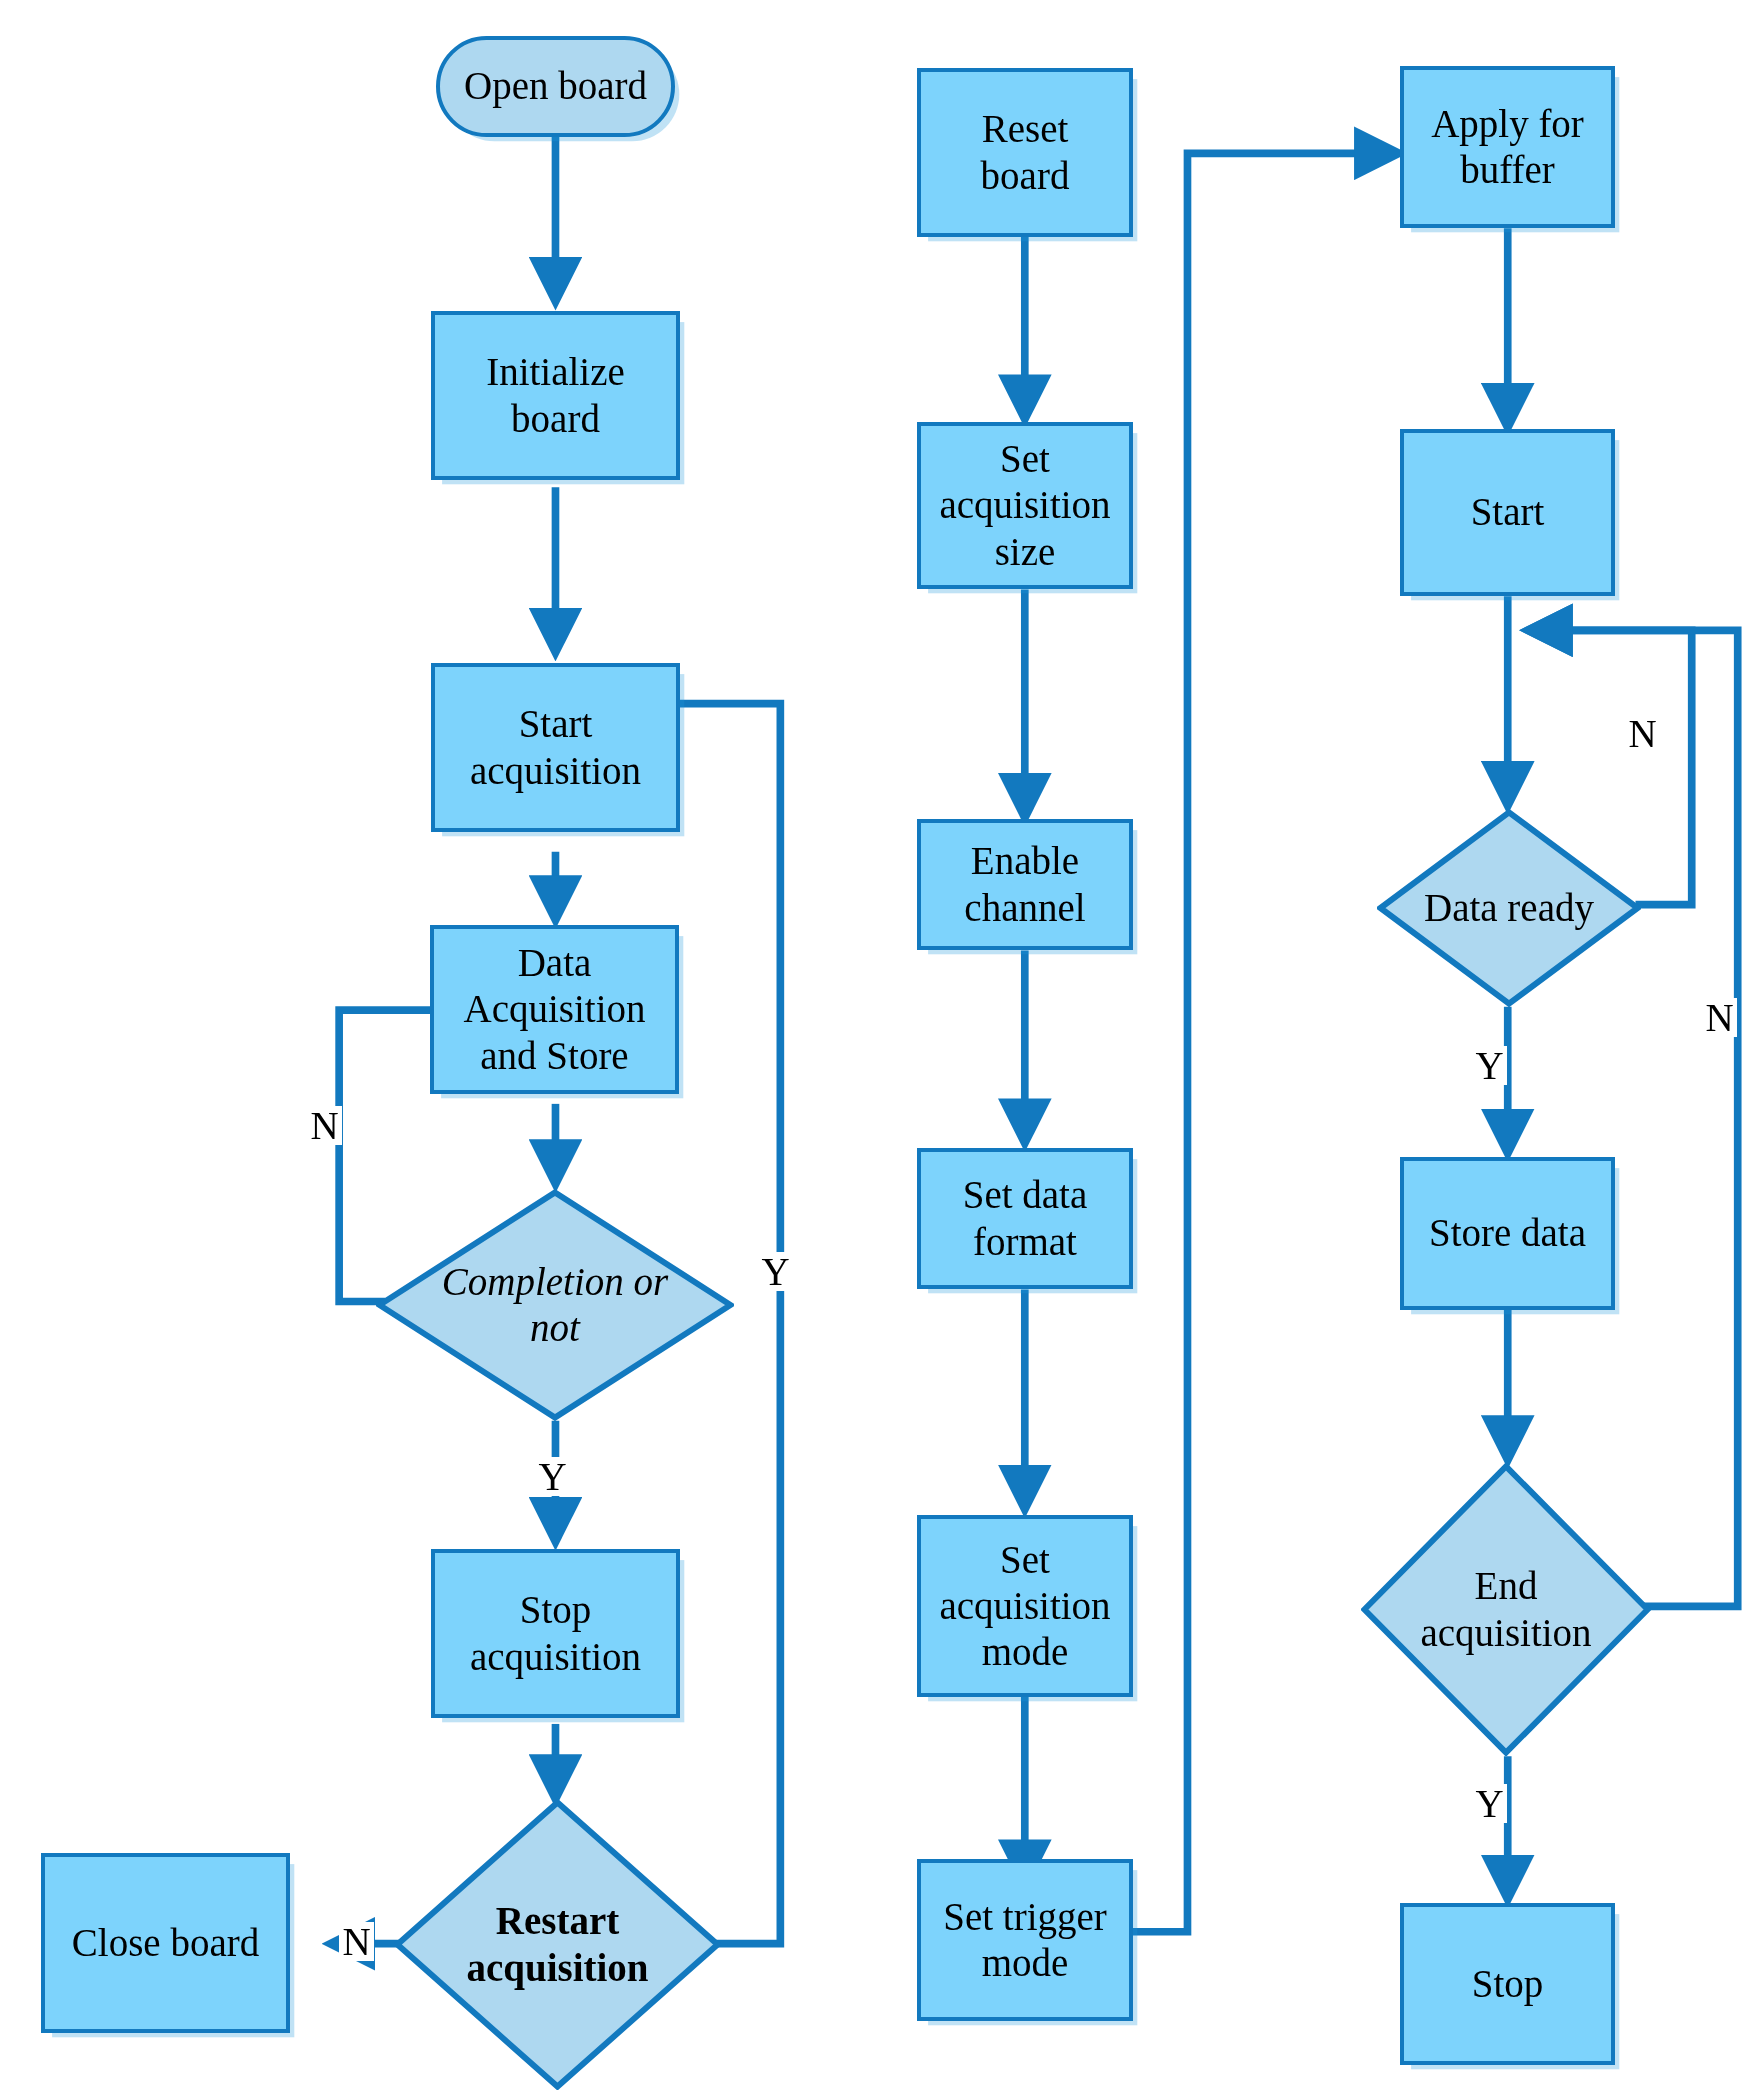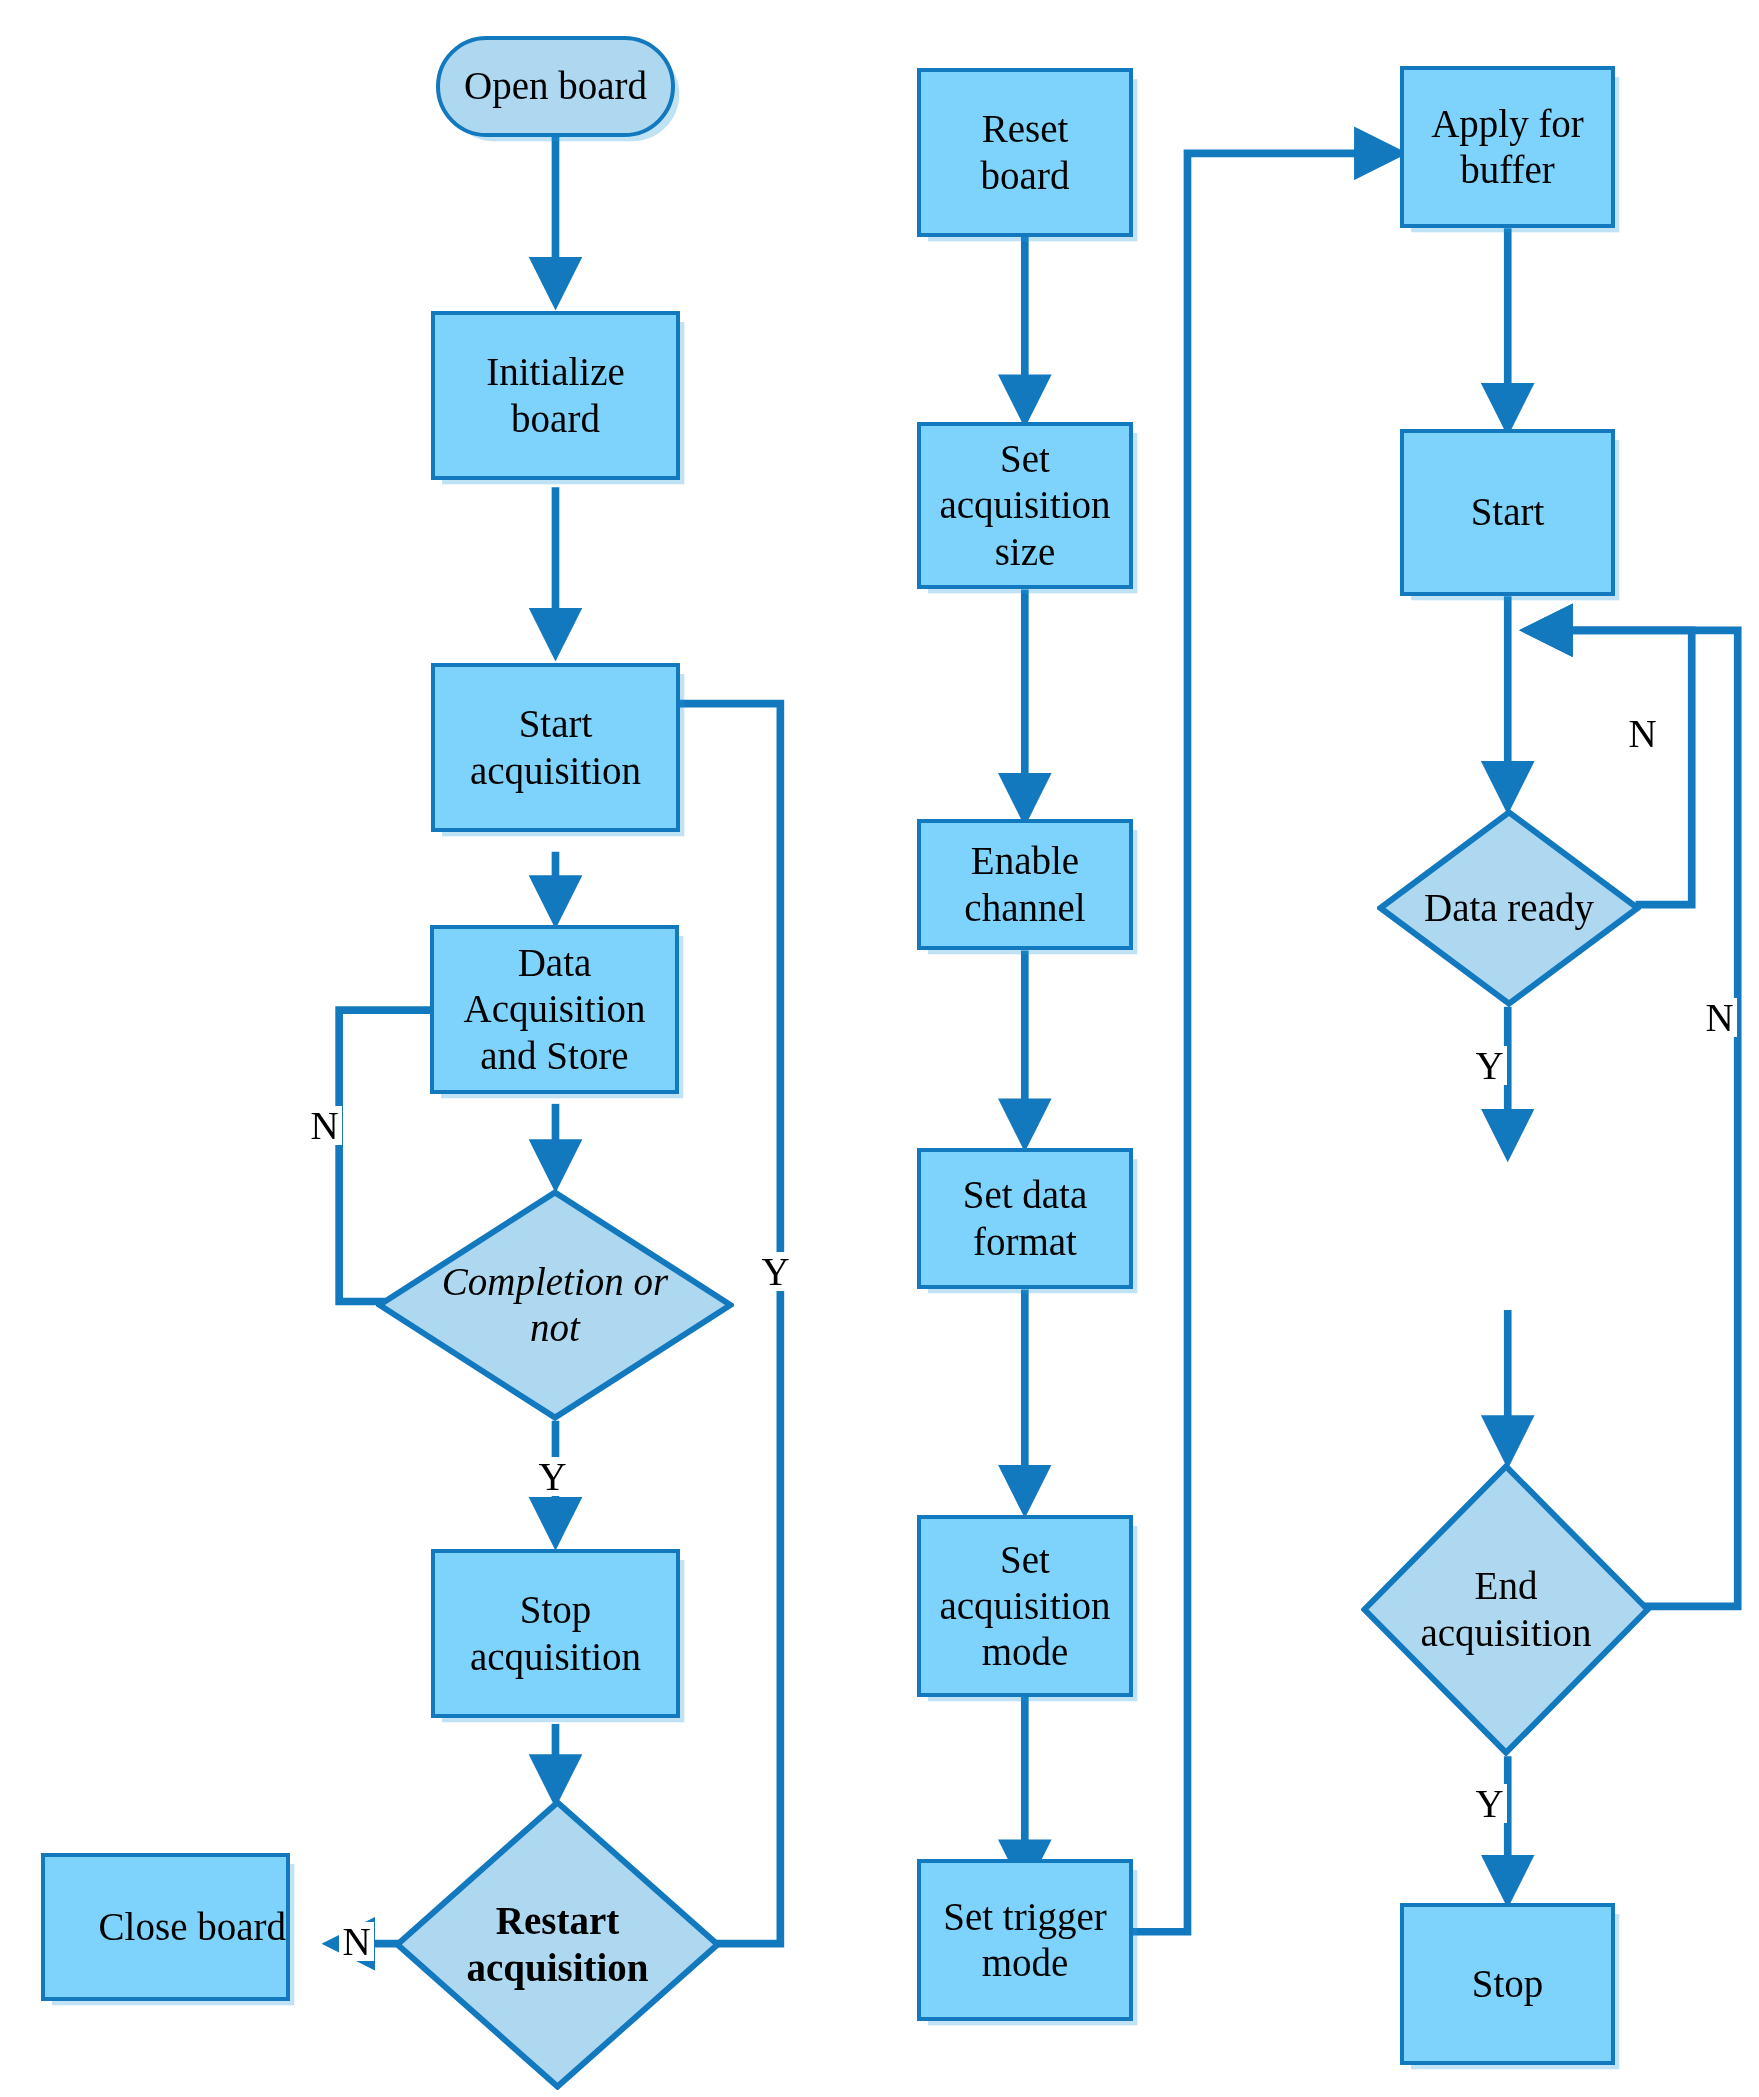--- a/index.html
+++ b/index.html
@@ -141,21 +141,21 @@
     <span>Stop<br>acquisition</span>
   </div>
 
   <div class="node decision" style="left:394px; top:1799px; width:327px; height:291px;font-weight:bold;">
     <svg class="dia-shape" viewBox="0 0 384 342" preserveAspectRatio="none">
       <polygon points="192,4 380,171 192,338 4,171" fill="#aed8f0" stroke="#1279bf" stroke-width="7"></polygon>
     </svg>
     <span class="dia-label">Restart<br>acquisition</span>
   </div>
 
-  <div class="node process" style="left:41px; top:1853px; width:249px; height:148px;justify-content:flex-end;">
+  <div class="node process" style="left:41px; top:1853px; width:249px; height:180px;">
     <span>Close board</span>
   </div>
 
   <div class="node process" style="left:917px; top:68px; width:216px; height:169px;">
     <span>Reset<br>board</span>
   </div>
 
   <div class="node process" style="left:917px; top:422px; width:216px; height:167px;">
     <span>Set<br>acquisition<br>size</span>
   </div>
@@ -184,20 +184,23 @@
     <span>Start</span>
   </div>
 
   <div class="node decision" style="left:1377px; top:809px; width:264px; height:198px;">
     <svg class="dia-shape" viewBox="0 0 310 232" preserveAspectRatio="none">
       <polygon points="155,4 306,116 155,228 4,116" fill="#aed8f0" stroke="#1279bf" stroke-width="7"></polygon>
     </svg>
     <span class="dia-label">Data ready</span>
   </div>
 
+  <div class="node process" style="left:1400px; top:1157px; width:215px; height:153px;">
+    <span>Store data</span>
+  </div>
 
   <div class="node decision" style="left:1361px; top:1463px; width:290px; height:293px;">
     <svg class="dia-shape" viewBox="0 0 340 344" preserveAspectRatio="none">
       <polygon points="170,4 336,172 170,340 4,172" fill="#aed8f0" stroke="#1279bf" stroke-width="7"></polygon>
     </svg>
     <span class="dia-label">End<br>acquisition</span>
   </div>
 
   <div class="node process" style="left:1400px; top:1903px; width:215px; height:162px;">
     <span>Stop</span>

